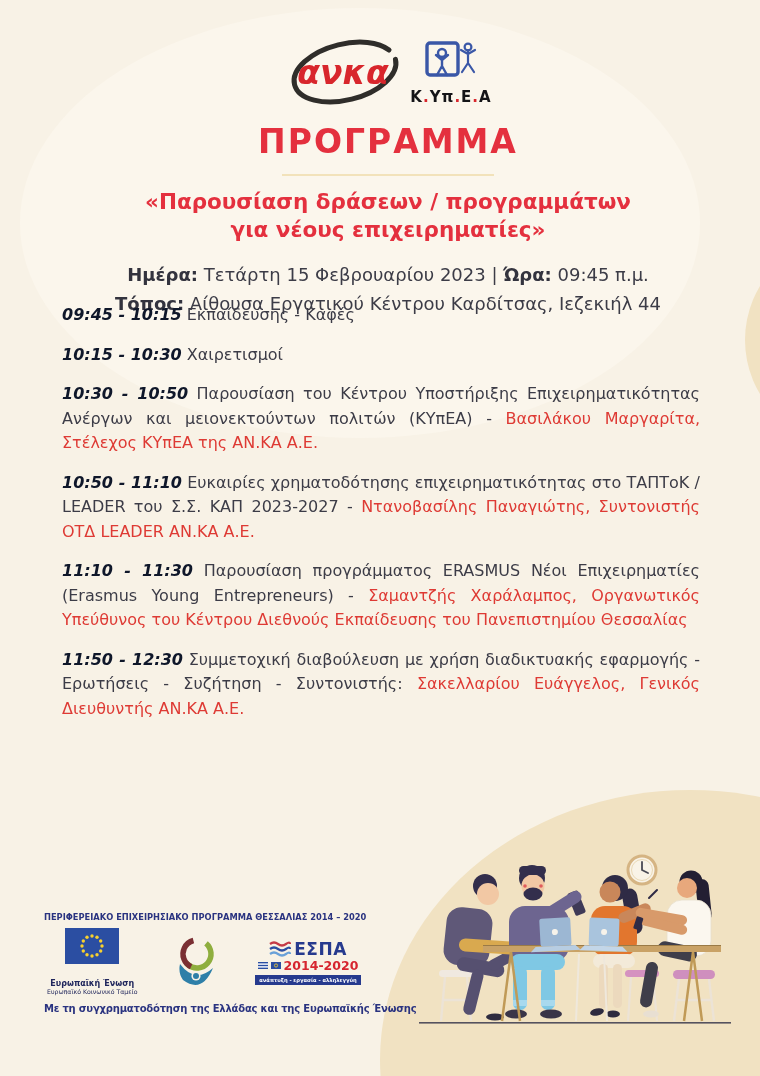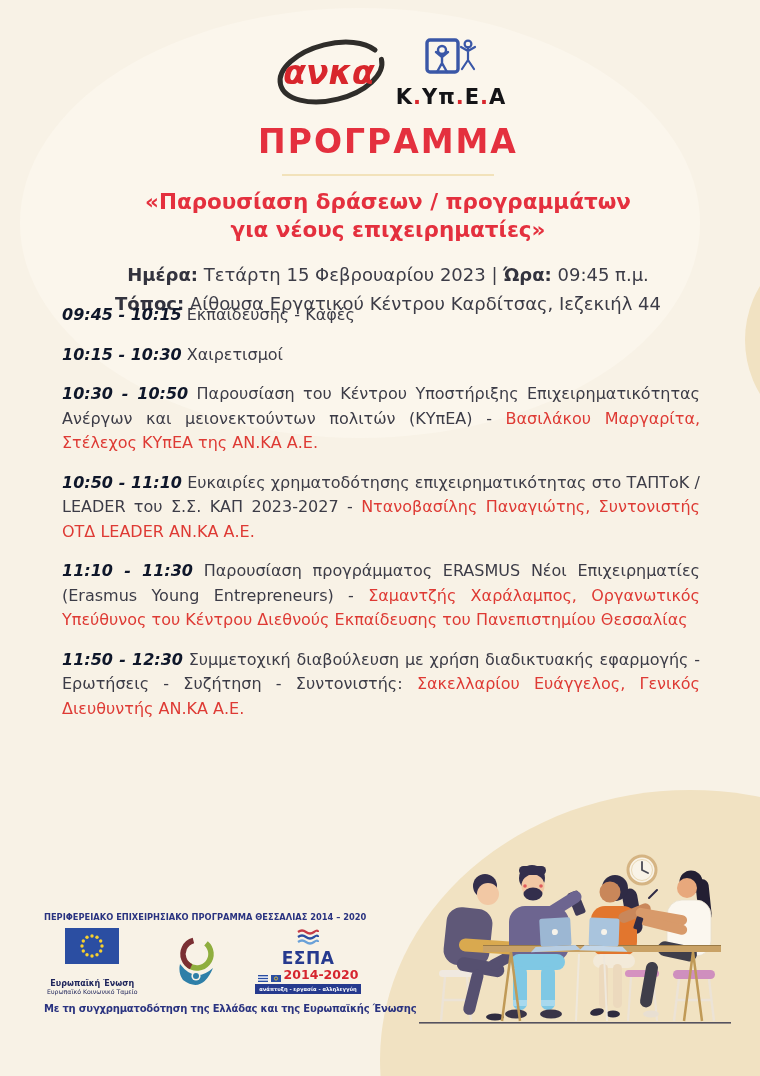--- a/index.html
+++ b/index.html
@@ -6,43 +6,43 @@
   body{font-family:"DejaVu Sans","Liberation Sans",sans-serif;}
   .poster{position:relative;width:760px;height:1076px;background:#f8f2e6;overflow:hidden;padding-left:8px;}
   .blob{position:absolute;border-radius:50%;}
   .blob-top{left:20px;top:8px;width:680px;height:430px;background:#fbf6ec;}
   .blob-right{left:745px;top:235px;width:210px;height:210px;background:#f1e2c2;}
   .blob-bottom{left:380px;top:790px;width:620px;height:540px;background:#f1e2c2;}
 
   .head{position:relative;z-index:2;text-align:center;padding-top:32px;}
   .logos{display:flex;align-items:center;justify-content:center;gap:4px;}
   .kypea{display:flex;flex-direction:column;align-items:center;}
-  .kypea-text{font-size:21px;font-weight:800;color:#141417;letter-spacing:1px;margin-top:-2px;}
+  .kypea-text{font-size:15px;font-weight:800;color:#141417;letter-spacing:1px;margin-top:-2px;}
   .rdot{color:#d8262c;}
   .page-title{margin:10px 0 0;font-size:33px;font-weight:800;letter-spacing:2px;color:#e4303e;}
   .divider{width:212px;height:2px;background:#f2e2ba;margin:13px auto 12px;}
   .subtitle{margin:12px;font-size:21.5px;line-height:28px;font-weight:700;color:#e4303e;}
   .info{margin:16px 0 0;font-size:18px;line-height:29px;color:#3c3c47;}
   .info b{color:#33333e;}
 
   .schedule{position:absolute;z-index:2;left:62px;top:303px;width:638px;}
   .item{margin:0 0 15px;font-size:16px;line-height:24.5px;color:#3c3c47;text-align:justify;}
   .item .time{font-weight:800;color:#0f172a;font-style:italic;}
   .item .spk{color:#de3a34;}
 
   .footer-left{position:absolute;z-index:2;left:44px;top:912px;width:320px;text-align:center;}
   .fp-title{font-size:8.3px;font-weight:700;color:#2a3380;white-space:nowrap;}
   .fp-row{display:flex;align-items:center;justify-content:space-between;margin-top:6px;padding:0 3px;}
   .eu-block{display:flex;flex-direction:column;align-items:center;}
   .eu-cap1{font-size:8px;font-weight:700;color:#20265c;margin-top:15px;}
   .eu-cap2{font-size:6.2px;color:#20265c;}
   .espa-block{width:106px;display:flex;flex-direction:column;align-items:center;}
-  .espa-row1{display:flex;align-items:center;gap:3px;flex-direction:column;}
+  .espa-row1{display:flex;align-items:center;gap:3px;}
   .espa-word{font-size:17px;font-weight:800;color:#263a8e;letter-spacing:0.5px;}
-  .espa-row2{display:flex;align-items:flex-end;gap:3px;margin-top:-1px;}
+  .espa-row2{display:flex;align-items:center;gap:3px;margin-top:-1px;}
   .espa-years{font-size:12.5px;font-weight:800;color:#d6252f;}
   .espa-strip{margin-top:2px;background:#263a8e;color:#fff;font-size:5.2px;font-weight:700;
               padding:2px 3px;white-space:nowrap;width:100%;box-sizing:border-box;}
   .fp-funding{margin-top:8px;font-size:10px;letter-spacing:-0.2px;font-weight:700;color:#2a3380;white-space:nowrap;}
 
   .illus{position:absolute;z-index:1;left:398px;top:824px;}
 </style>
 </head>
 <body>
 

